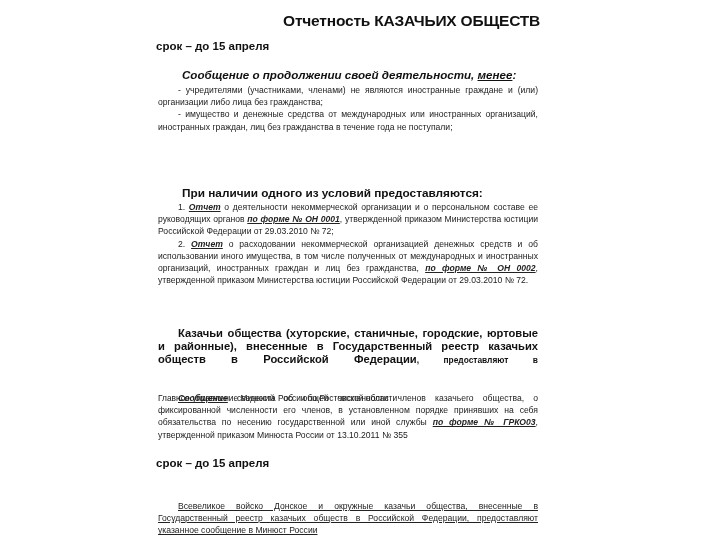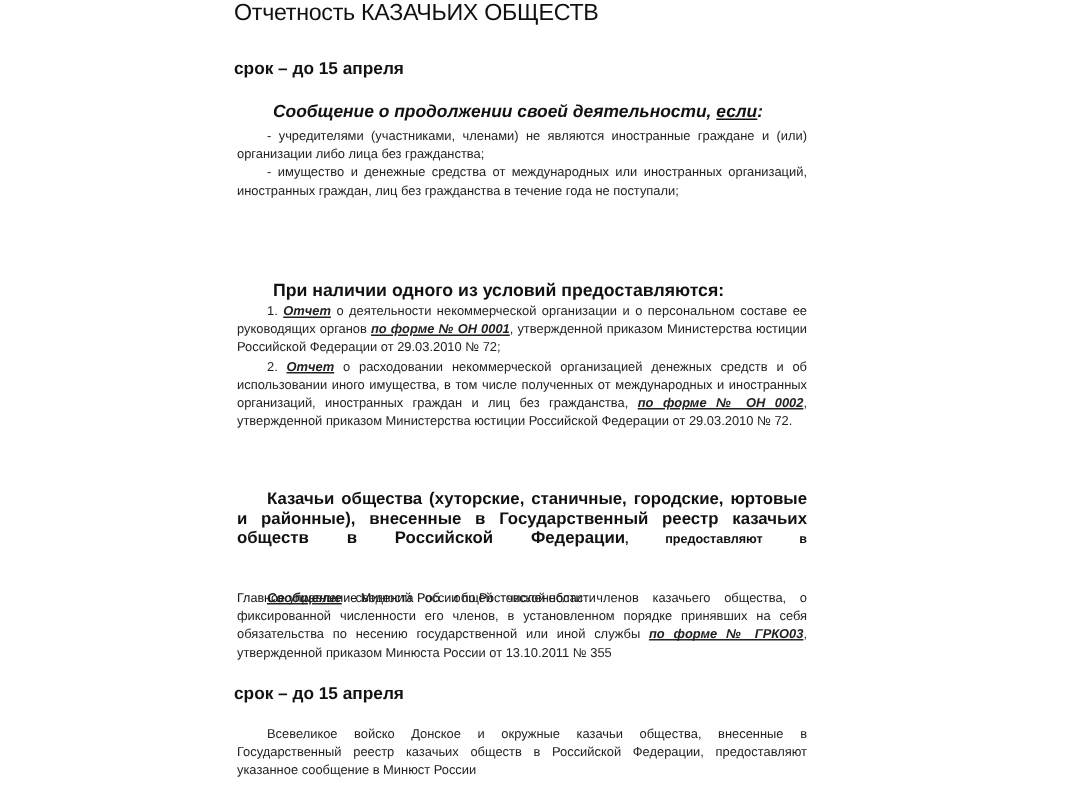--- a/index.html
+++ b/index.html
@@ -1,20 +1,20 @@
 <!DOCTYPE html>
 <html><head>
 <meta charset="utf-8">
 <style>
   html, body { margin: 0; padding: 0; background: #ffffff; }
   body { width: 720px; height: 540px; position: relative; overflow: hidden;
          font-family: "Liberation Sans", sans-serif; color: #111; }
   .page { position: absolute; left: 156px; top: 0; width: 384px; }
-  .title { position: absolute; left: 0; top: 0; width: 384px; text-align: left;
-           font-weight: normal; font-size: 15.5px; letter-spacing: -0.2px; }
+  .title { position: absolute; left: 0; top: 12px; width: 384px; text-align: right;
+           font-weight: bold; font-size: 15.5px; letter-spacing: -0.2px; }
   .deadline { position: absolute; left: 0; width: 384px; text-align: left;
               font-weight: bold; font-size: 11.5px; }
   .block { position: absolute; left: 2px; width: 380px; font-size: 8.6px; line-height: 12.2px;
            text-align: justify; color: #222; }
   .block p { margin: 0; text-indent: 20px; text-align: justify; }
   .heading1 { position: absolute; left: 26px; font-size: 11.6px; font-weight: bold; font-style: italic; }
   .heading1 u { font-style: italic; }
   .heading2 { position: absolute; left: 26px; font-size: 11.8px; font-weight: bold; }
   .cossack { position: absolute; left: 2px; width: 380px; font-size: 11.2px; line-height: 13.2px;
              font-weight: bold; text-align: justify; text-align-last: justify; }
@@ -25,21 +25,21 @@
 </head>
 <body>
 
 <div class="page">
 
   <div class="title">Отчетность КАЗАЧЬИХ ОБЩЕСТВ</div>
 
   <div class="deadline" style="top:40px;">срок – до 15 апреля</div>
 
   <div class="heading1" style="top:68px;">
-    <span>Сообщение о продолжении своей деятельности, </span><u>если</u><span>:</span>
+    <span>Сообщение о продолжении своей деятельности, </span><u>менее</u><span>:</span>
   </div>
 
   <div class="block" style="top:84px;">
     <p>- учредителями (участниками, членами) не являются иностранные граждане и (или) организации либо лица без гражданства;</p>
     <p>- имущество и денежные средства от международных или иностранных организаций, иностранных граждан, лиц без гражданства в течение года не поступали;</p>
   </div>
 
   <div class="heading2" style="top:186px;">При наличии одного из условий предоставляются:</div>
 
   <div class="block" style="top:201px;">
@@ -51,17 +51,17 @@
     <span style="display:inline-block;width:20px;"></span><span>Казачьи общества (хуторские, станичные, городские, юртовые и районные), внесенные в Государственный реестр казачьих обществ в Российской Федерации</span><span class="small">, предоставляют в</span>
   </div>
   <div class="cossack-last" style="top:369px;">Главное управление Минюста России по Ростовской области</div>
 
   <div class="block" style="top:392px;">
     <p><span class="bi">Сообщение</span><span> сведений об общей численности членов казачьего общества, о фиксированной численности его членов, в установленном порядке принявших на себя обязательства по несению государственной или иной службы </span><span class="bi">по форме № ГРКО03</span><span>, утвержденной приказом Минюста России от 13.10.2011 № 355</span></p>
   </div>
 
   <div class="deadline" style="top:457px;">срок – до 15 апреля</div>
 
-  <div class="block" style="top:483px;">
+  <div class="block" style="top:500px;text-decoration:underline;">
     <p>Всевеликое войско Донское и окружные казачьи общества, внесенные в Государственный реестр казачьих обществ в Российской Федерации, предоставляют указанное сообщение в Минюст России</p>
   </div>
 
 </div>
 
 </body></html>

